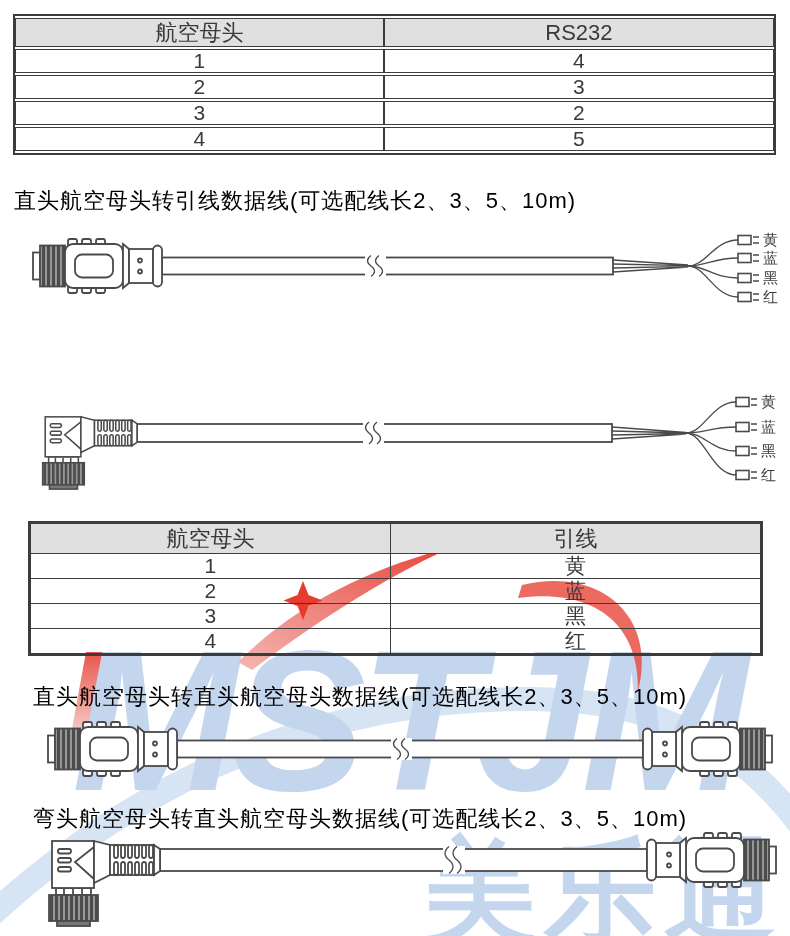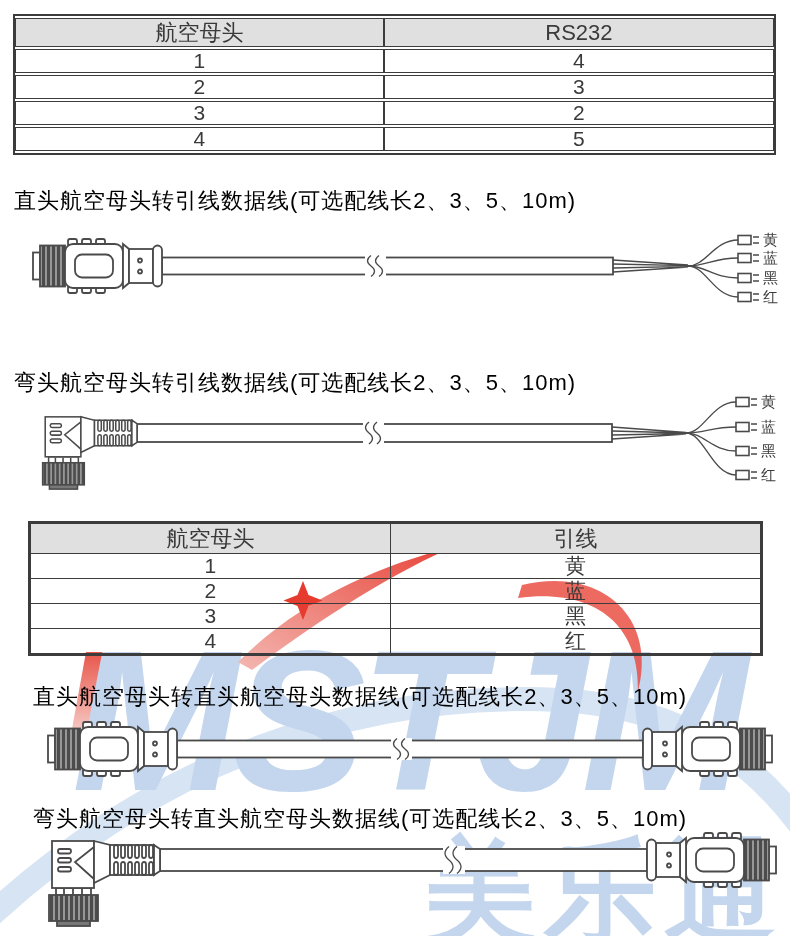--- a/index.html
+++ b/index.html
@@ -187,21 +187,20 @@
       <use href="#wire-terminal" transform="translate(738,33)"></use>
       <use href="#wire-terminal" transform="translate(738,53)"></use>
       <use href="#wire-terminal" transform="translate(738,72)"></use>
       <text class="wire-label" x="763" y="20">黄</text>
       <text class="wire-label" x="763" y="38">蓝</text>
       <text class="wire-label" x="763" y="58">黑</text>
       <text class="wire-label" x="763" y="77">红</text>
     </g>
   </svg>
 
-  <div class="sec-title layer" id="title2">弯头航空母头转引线数据线(可选配线长2、3、5、10m)</div>
 
   <svg class="diag" id="diag2" width="790" height="122" viewBox="0 0 790 122">
     <g>
       <rect class="lineart" x="137" y="32" width="475" height="18"></rect>
       <g>
         <rect x="363" y="29.5" width="21" height="23" fill="#ffffff" stroke="none"></rect>
         <path class="thin" d="M 369,30 q -7,5.5 0,11 q 7,5.5 0,11"></path>
         <path class="thin" d="M 377,30 q -7,5.5 0,11 q 7,5.5 0,11"></path>
       </g>
     </g>

